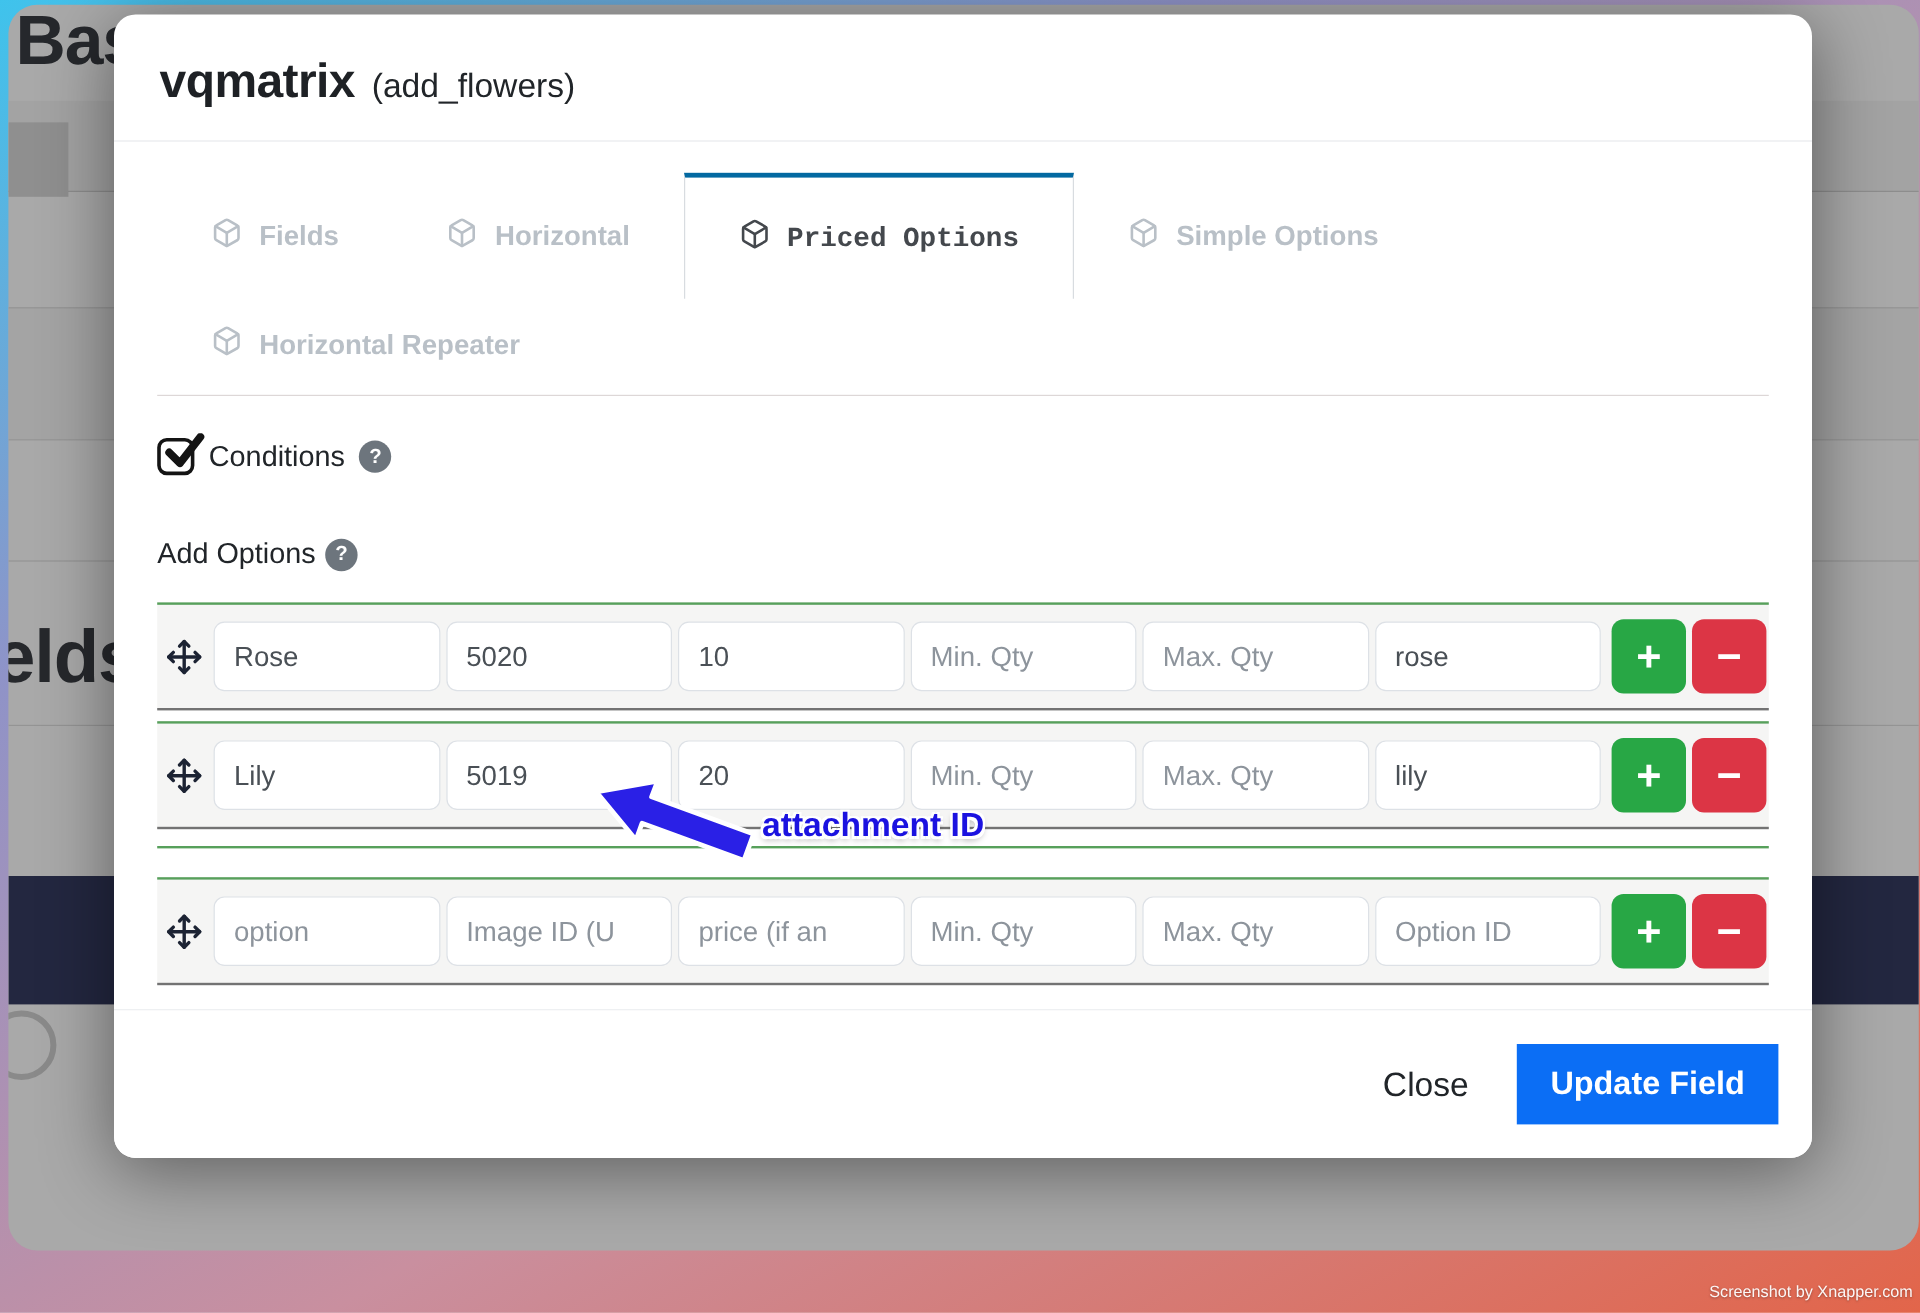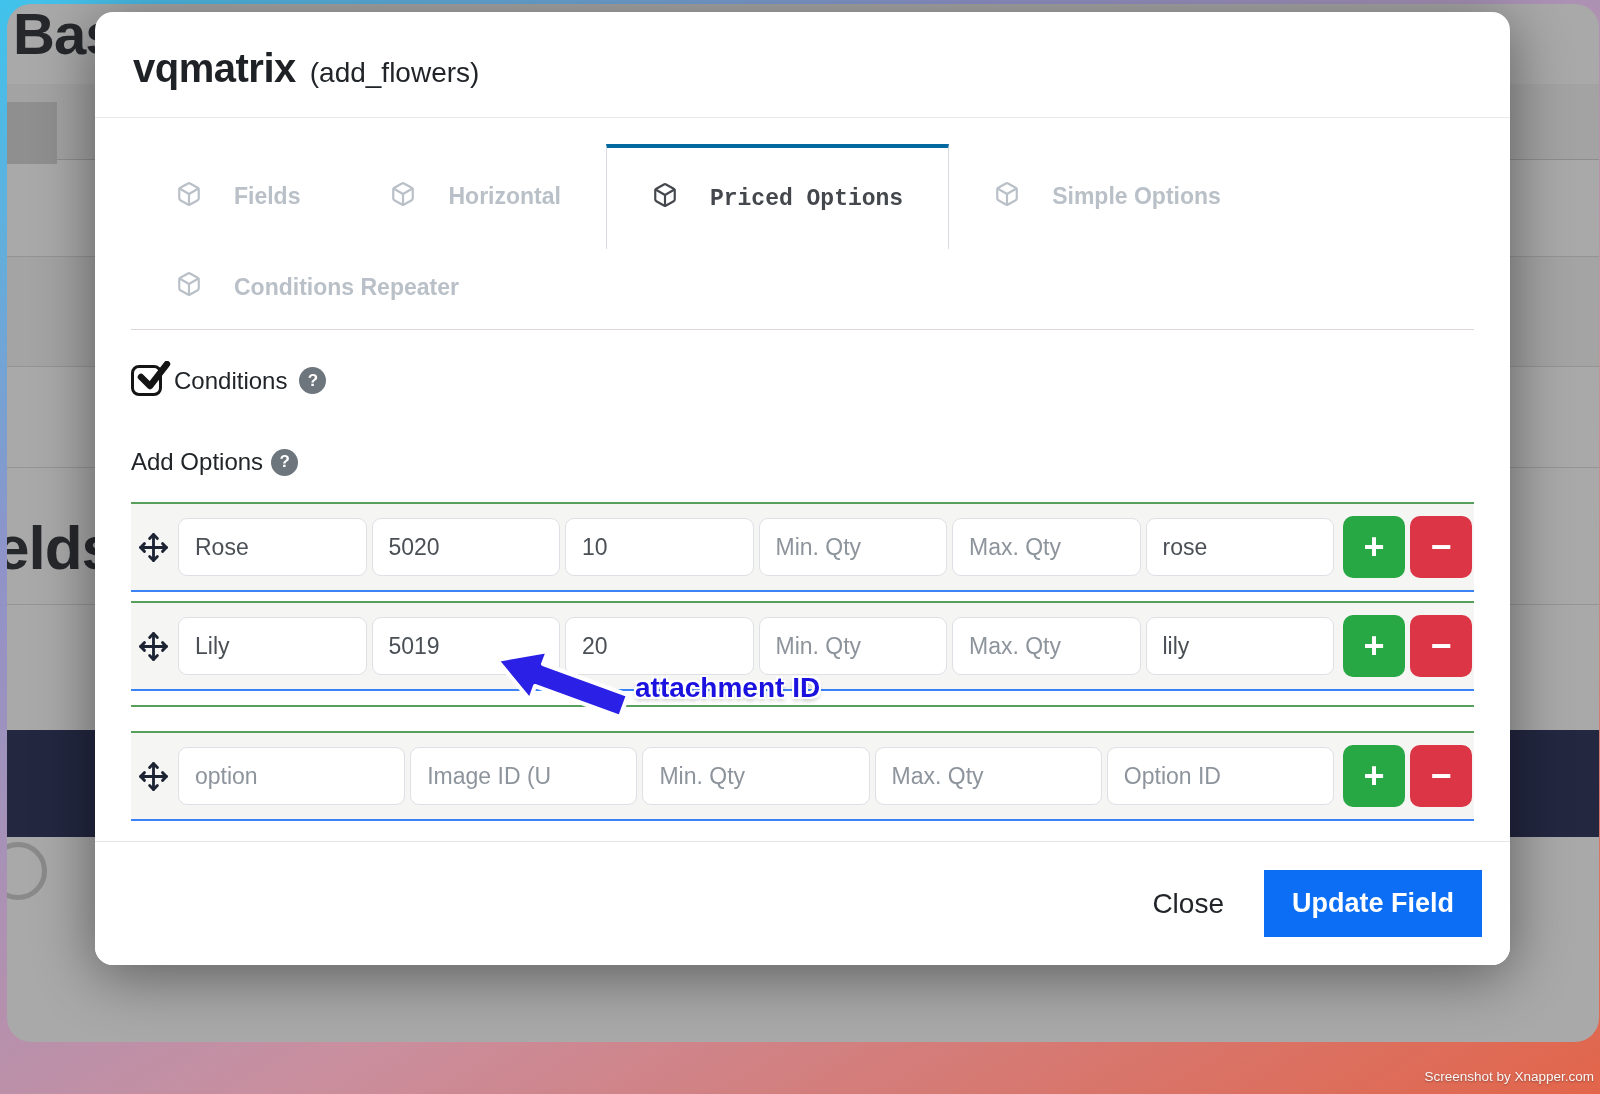--- a/index.html
+++ b/index.html
@@ -33,42 +33,42 @@
   .modal {
     position:absolute; left:95px; top:12px; width:1415px; height:953px;
     background:#fff; border-radius:18px; box-shadow:0 10px 60px rgba(0,0,0,.45);
   }
   .modal-header { padding:34px 38px 26px; border-bottom:1px solid #e8eaed; display:flex; align-items:baseline; gap:14px;}
   .modal-title { font-size:40px; font-weight:800; color:#1e2125; letter-spacing:-0.5px;}
   .modal-subtitle { font-size:28px; font-weight:500; color:#212529; }
 
   .nav-tabs { margin:26px 36px 0; border-bottom:1px solid #ddd7d7; }
   .nav-row { display:flex; }
-  .tab { display:flex; align-items:center; gap:32px; padding:34px 45px; font-size:23px; font-weight:700;
+  .tab { display:flex; align-items:center; gap:14px; padding:34px 45px; font-size:23px; font-weight:700;
     color:#b9c0c7; cursor:pointer; }
   .tab svg { width:26px; height:26px; }
   .tab.active { color:#44484d; background:#fff; border:1px solid #d8dce0; border-top:4px solid #0369a1;
     border-bottom:none; padding-top:34px;font-family:Liberation Mono, monospace; }
   .tab.row2 { padding:22px 45px 26px; }
 
   .modal-body { padding:0 36px; }
 
   .check-row { margin-top:35px; display:flex; align-items:center; gap:12px; }
   .checkbox { position:relative; width:31px; height:31px; border:3.5px solid #141414; border-radius:8px; background:#fff; flex:0 0 auto;}
   .checkbox svg { position:absolute; left:3px; top:-7px; width:34px; height:32px; }
   .check-label { font-size:24px; color:#212529; }
   .help { width:27px; height:27px; border-radius:50%; background:#6d757d; color:#fff; font-size:17px; font-weight:800;
     display:inline-flex; align-items:center; justify-content:center; flex:0 0 auto;}
 
   .addopt-row { margin-top:52px; display:flex; align-items:center; gap:8px; }
   .addopt-label { font-size:24px; color:#212529; }
 
   .rows { margin-top:26px; }
   .opt-row { display:flex; align-items:center; gap:5px; padding:12px 2px;
-    background:#f5f5f4; border-top:2px solid #57a05b; border-bottom:2px solid #3b82f6; }
+    background:#f5f5f4; border-top:2px solid #57a05b; border-bottom:2px solid #737373; }
   .opt-row + .opt-row { margin-top:9px; }
   .drop-line { height:2px; background:#57a05b; margin:14px 0 24px; }
   .move { width:40px; display:flex; justify-content:center; color:#1c2333; flex:0 0 auto;}
   .move svg { width:31px; height:31px; }
   .opt-row input { flex:1 1 0; min-width:0; height:58px; border:1px solid #dde1e6; border-radius:9px;
     padding:0 16px; font-size:23px; color:#4a5056; background:#fff; font-family:"Liberation Sans", sans-serif;}
   .opt-row input::placeholder { color:#8d949c; opacity:1; }
   .btn-sq { width:62px; height:62px; border:none; border-radius:10px; color:#fff; font-size:36px; font-weight:700;
     line-height:1; cursor:pointer; flex:0 0 auto; }
   .btn-add { background:#28a745; margin-left:4px;}
@@ -146,21 +146,21 @@
         <span>Simple Options</span>
       </div>
     </div>
     <div class="nav-row">
       <div class="tab row2">
         <span><svg viewBox="0 0 24 24" fill="none" stroke="currentColor" stroke-width="2" stroke-linecap="round" stroke-linejoin="round" width="26" height="26">
               <path d="M21 16V8a2 2 0 0 0-1-1.73l-7-4a2 2 0 0 0-2 0l-7 4A2 2 0 0 0 3 8v8a2 2 0 0 0 1 1.73l7 4a2 2 0 0 0 2 0l7-4A2 2 0 0 0 21 16z"></path>
               <polyline points="3.27 6.96 12 12.01 20.73 6.96"></polyline>
               <line x1="12" y1="22.08" x2="12" y2="12"></line>
             </svg></span>
-        <span>Conditions Repeater</span>
+        <span>Horizontal Repeater</span>
       </div>
     </div>
   </div>
 
   <div class="modal-body">
     <div class="check-row">
       <span class="checkbox">
         <svg viewBox="0 0 34 32">
             <polyline points="4,16 13,25 30,3" fill="none" stroke="#141414" stroke-width="6.5" stroke-linecap="round" stroke-linejoin="round"></polyline>
           </svg>
@@ -226,20 +226,21 @@
               <polyline points="5 9 2 12 5 15"></polyline>
               <polyline points="9 5 12 2 15 5"></polyline>
               <polyline points="15 19 12 22 9 19"></polyline>
               <polyline points="19 9 22 12 19 15"></polyline>
               <line x1="2" y1="12" x2="22" y2="12"></line>
               <line x1="12" y1="2" x2="12" y2="22"></line>
             </svg>
           </span>
         <input type="text" placeholder="option" style="">
         <input type="text" placeholder="Image ID (U" style="">
+        <input type="text" placeholder="price (if an" style="">
         <input type="text" placeholder="Min. Qty" style="">
         <input type="text" placeholder="Max. Qty" style="">
         <input type="text" placeholder="Option ID" style="">
         <button class="btn-sq btn-add">+</button>
         <button class="btn-sq btn-remove">−</button>
       </div>
 
     </div>
   </div>
 

